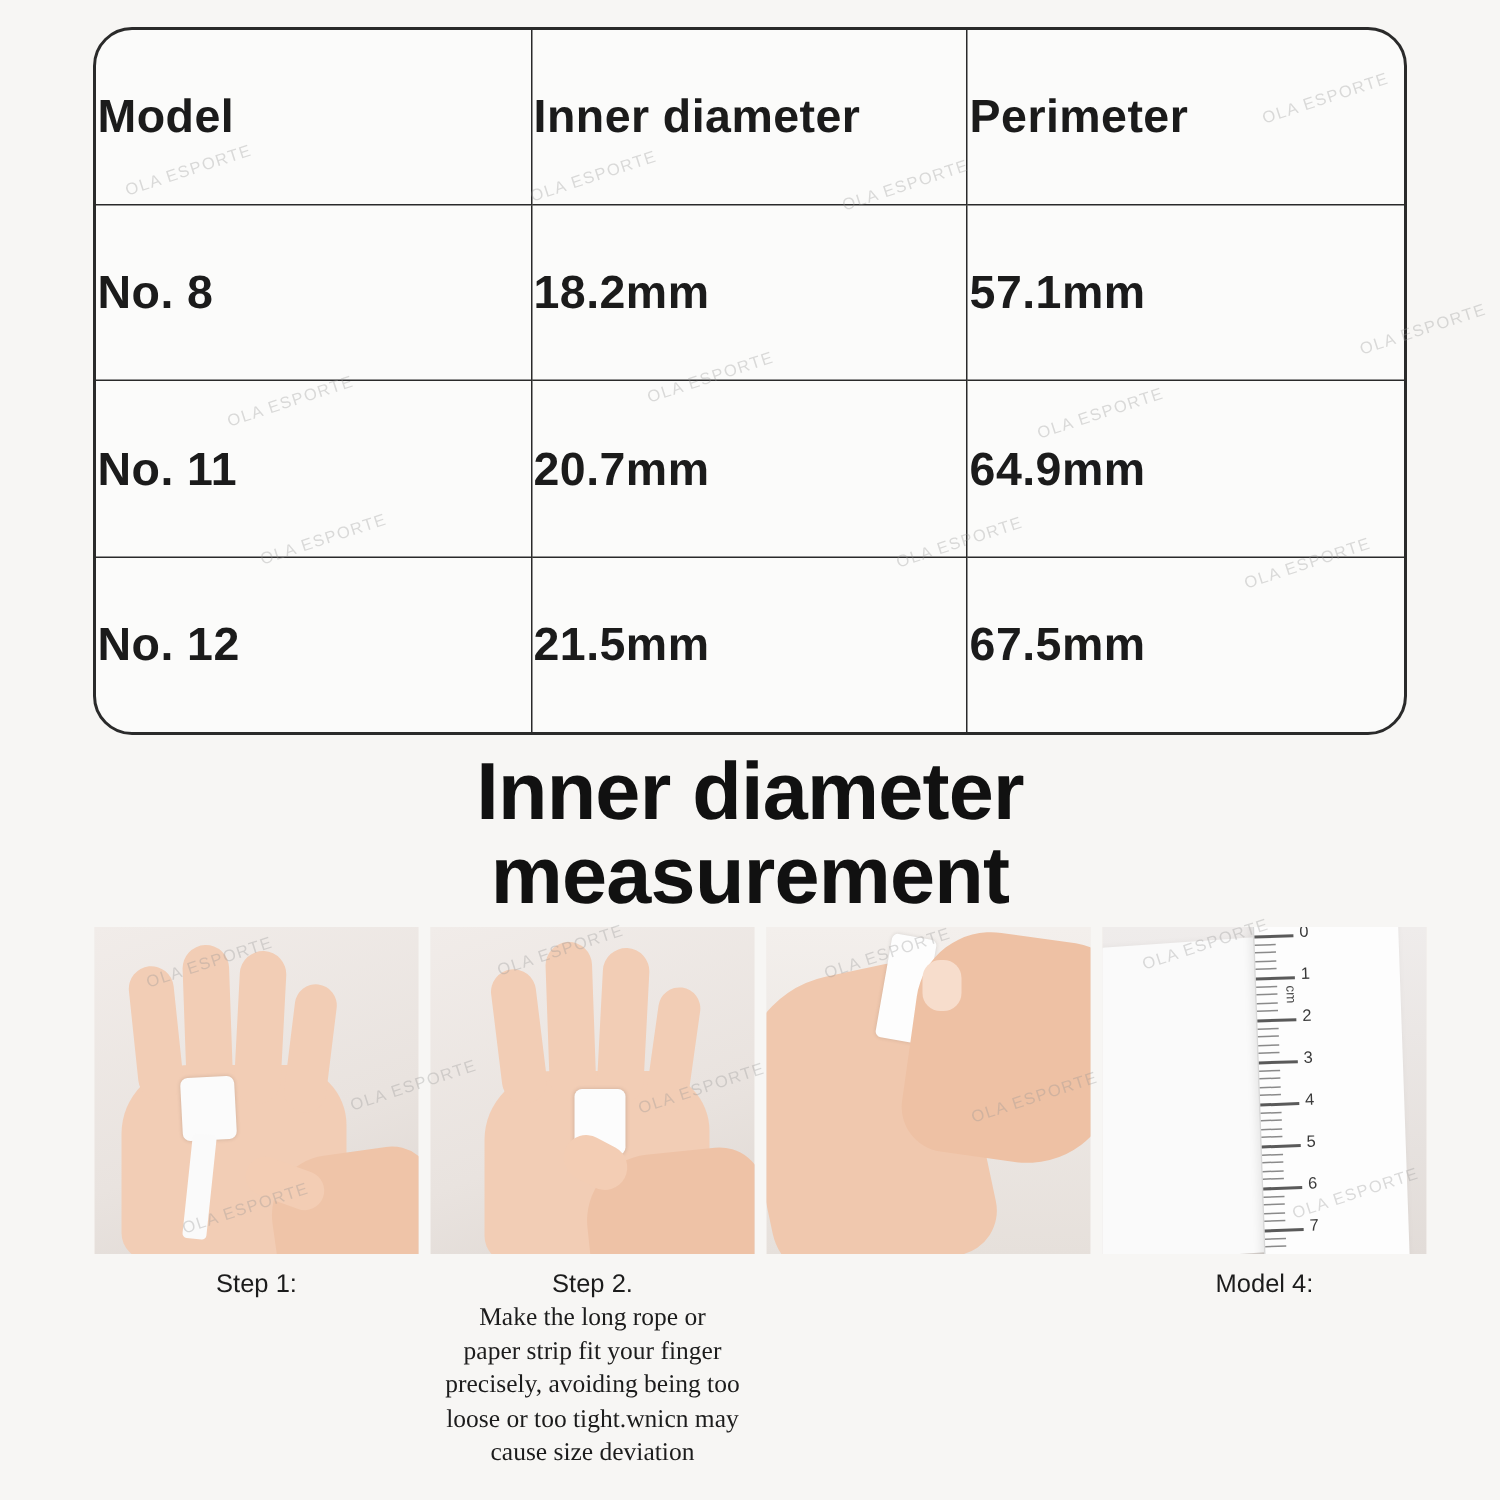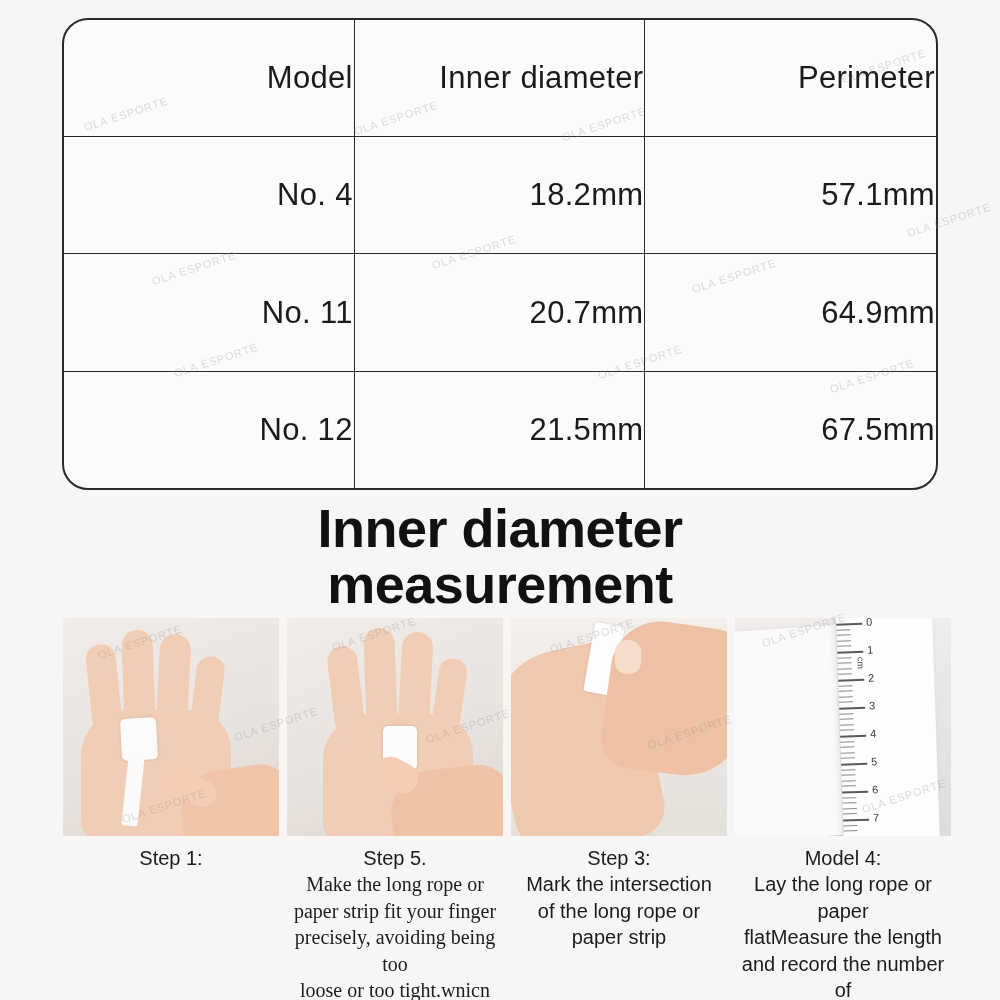--- a/index.html
+++ b/index.html
@@ -30,23 +30,23 @@
     overflow: hidden;
   }
   table.size-table {
     width: 100%;
     height: 100%;
     border-collapse: collapse;
     table-layout: fixed;
   }
   table.size-table td, table.size-table th {
     border: 1px solid #2a2a2a;
-    text-align: right;
+    text-align: left;
     vertical-align: middle;
-    font-weight: 400;
+    font-weight: 700;
     font-size: 31px;
     color: #1b1b1b;
     letter-spacing: .3px;
   }
   table.size-table tr:first-child td { border-top: none; }
   table.size-table tr:last-child td { border-bottom: none; }
   table.size-table td:first-child { border-left: none; }
   table.size-table td:last-child { border-right: none; }
   .col-model { width: 33.3%; }
   .col-inner { width: 33.3%; }
@@ -84,21 +84,21 @@
   .photo {
     width: 216px;
     height: 218px;
     position: relative;
     overflow: hidden;
     background: #efeae6;
   }
   .caption {
     margin-top: 9px;
     text-align: center;
-    font-size: 20px;
+    font-size: 17px;
     line-height: 1.32;
     color: #1c1c1c;
   }
   .caption .step-title { display: block; }
 
   
   .bg-soft { position:absolute; inset:0; background: linear-gradient(160deg,#f1ece9 0%, #e9e3df 60%, #ded7d2 100%); }
 
   .hand { position: absolute; background: #f2cdb5; }
 
@@ -156,21 +156,21 @@
 
 <div class="table-wrap">
   <table class="size-table">
     <tbody>
       <tr>
         <td class="col-model">Model</td>
         <td class="col-inner">Inner diameter</td>
         <td class="col-peri">Perimeter</td>
       </tr>
       <tr>
-        <td>No. 4</td>
+        <td>No. 8</td>
         <td>18.2mm</td>
         <td>57.1mm</td>
       </tr>
       <tr>
         <td>No. 11</td>
         <td>20.7mm</td>
         <td>64.9mm</td>
       </tr>
       <tr>
         <td>No. 12</td>
@@ -212,42 +212,36 @@
       <div class="hand s2-palm"></div>
       <div class="hand s2-f1"></div>
       <div class="hand s2-f2"></div>
       <div class="hand s2-f3"></div>
       <div class="hand s2-f4"></div>
       <div class="s2-strip"></div>
       <div class="s2-hand2"></div>
       <div class="s2-tip"></div>
     </div>
     <div class="caption">
-      <span class="step-title">Step 5.</span>
+      <span class="step-title">Step 2.</span>
       <span class="step-text" style="white-space:pre-line;font-family:Liberation Serif, serif;">Make the long rope or
 paper strip fit your finger
 precisely, avoiding being too
 loose or too tight.wnicn may
 cause size deviation</span>
     </div>
   </div>
 
   <div class="step">
     <div class="photo">
       <div class="s3-bg"></div>
       <div class="s3-hand"></div>
       <div class="s3-strip"></div>
       <div class="s3-hand2"></div>
       <div class="s3-nail"></div>
-    </div>
-    <div class="caption">
-      <span class="step-title">Step 3:</span>
-      <span class="step-text" style="white-space:pre-line;">Mark the intersection
-of the long rope or
-paper strip</span>
     </div>
   </div>
 
   <div class="step">
     <div class="photo">
       <div class="s4-bg"></div>
       <div class="s4-paper"></div>
       <div class="s4-ruler" id="ruler">
           <div class="s4-tick" style="top: 10px;"></div>
           <div class="s4-num" style="top: 3px;">0</div>
@@ -294,26 +288,20 @@
           <div class="s4-tick" style="top: 206px;"></div>
           <div class="s4-num" style="top: 199px;">7</div>
           <div class="s4-tick minor" style="top: 211.6px;"></div>
           <div class="s4-tick minor" style="top: 217.2px;"></div>
           <div class="s4-tick minor" style="top: 222.8px;"></div>
           <div class="s4-cm">cm</div>
         </div>
     </div>
     <div class="caption">
       <span class="step-title">Model 4:</span>
-      <span class="step-text" style="white-space:pre-line;">Lay the long rope or paper
-flatMeasure the length
-and record the number of
-millimersIt is recommended
-to measure multiple times
-and take the middle value</span>
     </div>
   </div>
 
 </div>
 
 <div class="wm" style="left: 82px; top: 108px;">OLA ESPORTE</div>
 <div class="wm" style="left: 352px; top: 112px;">OLA ESPORTE</div>
 <div class="wm" style="left: 560px; top: 118px;">OLA ESPORTE</div>
 <div class="wm" style="left: 840px; top: 60px;">OLA ESPORTE</div>
 <div class="wm" style="left: 150px; top: 262px;">OLA ESPORTE</div>

